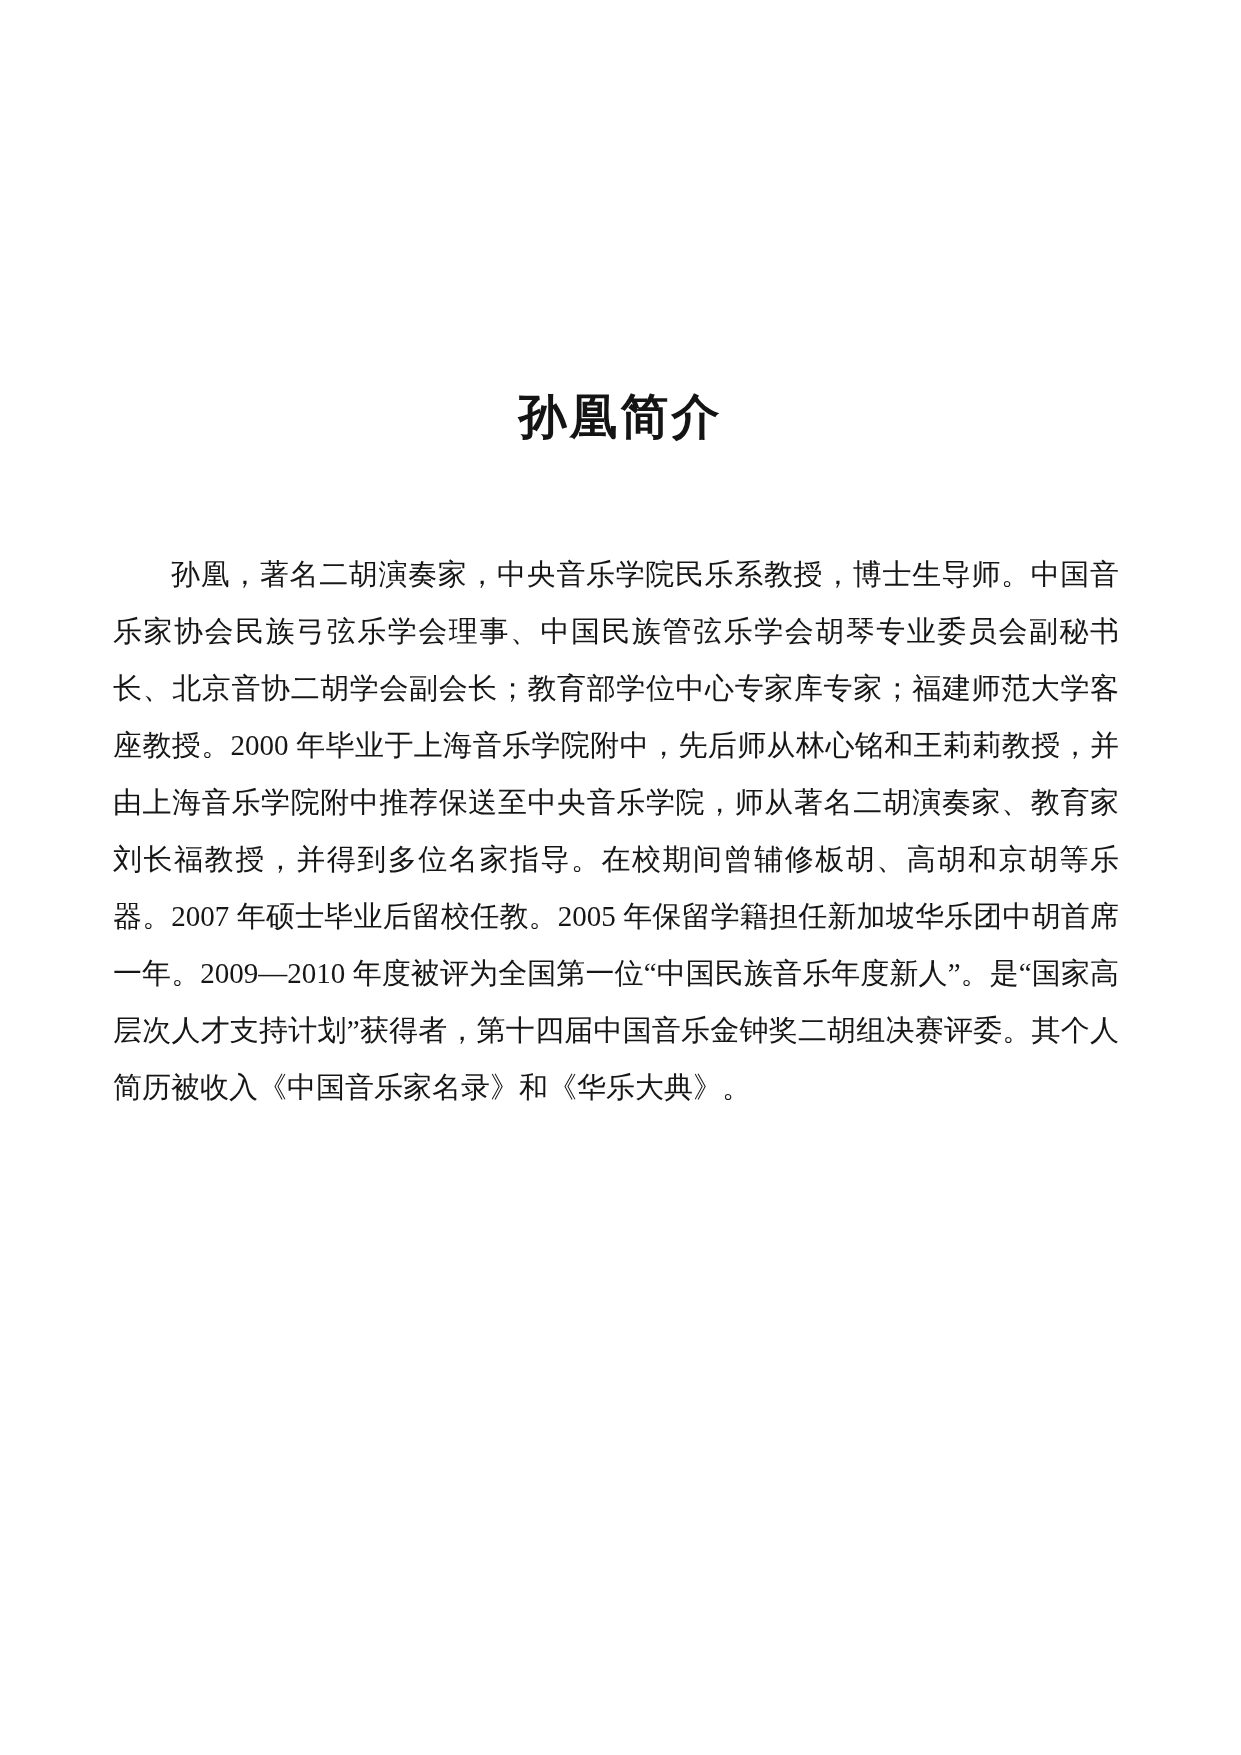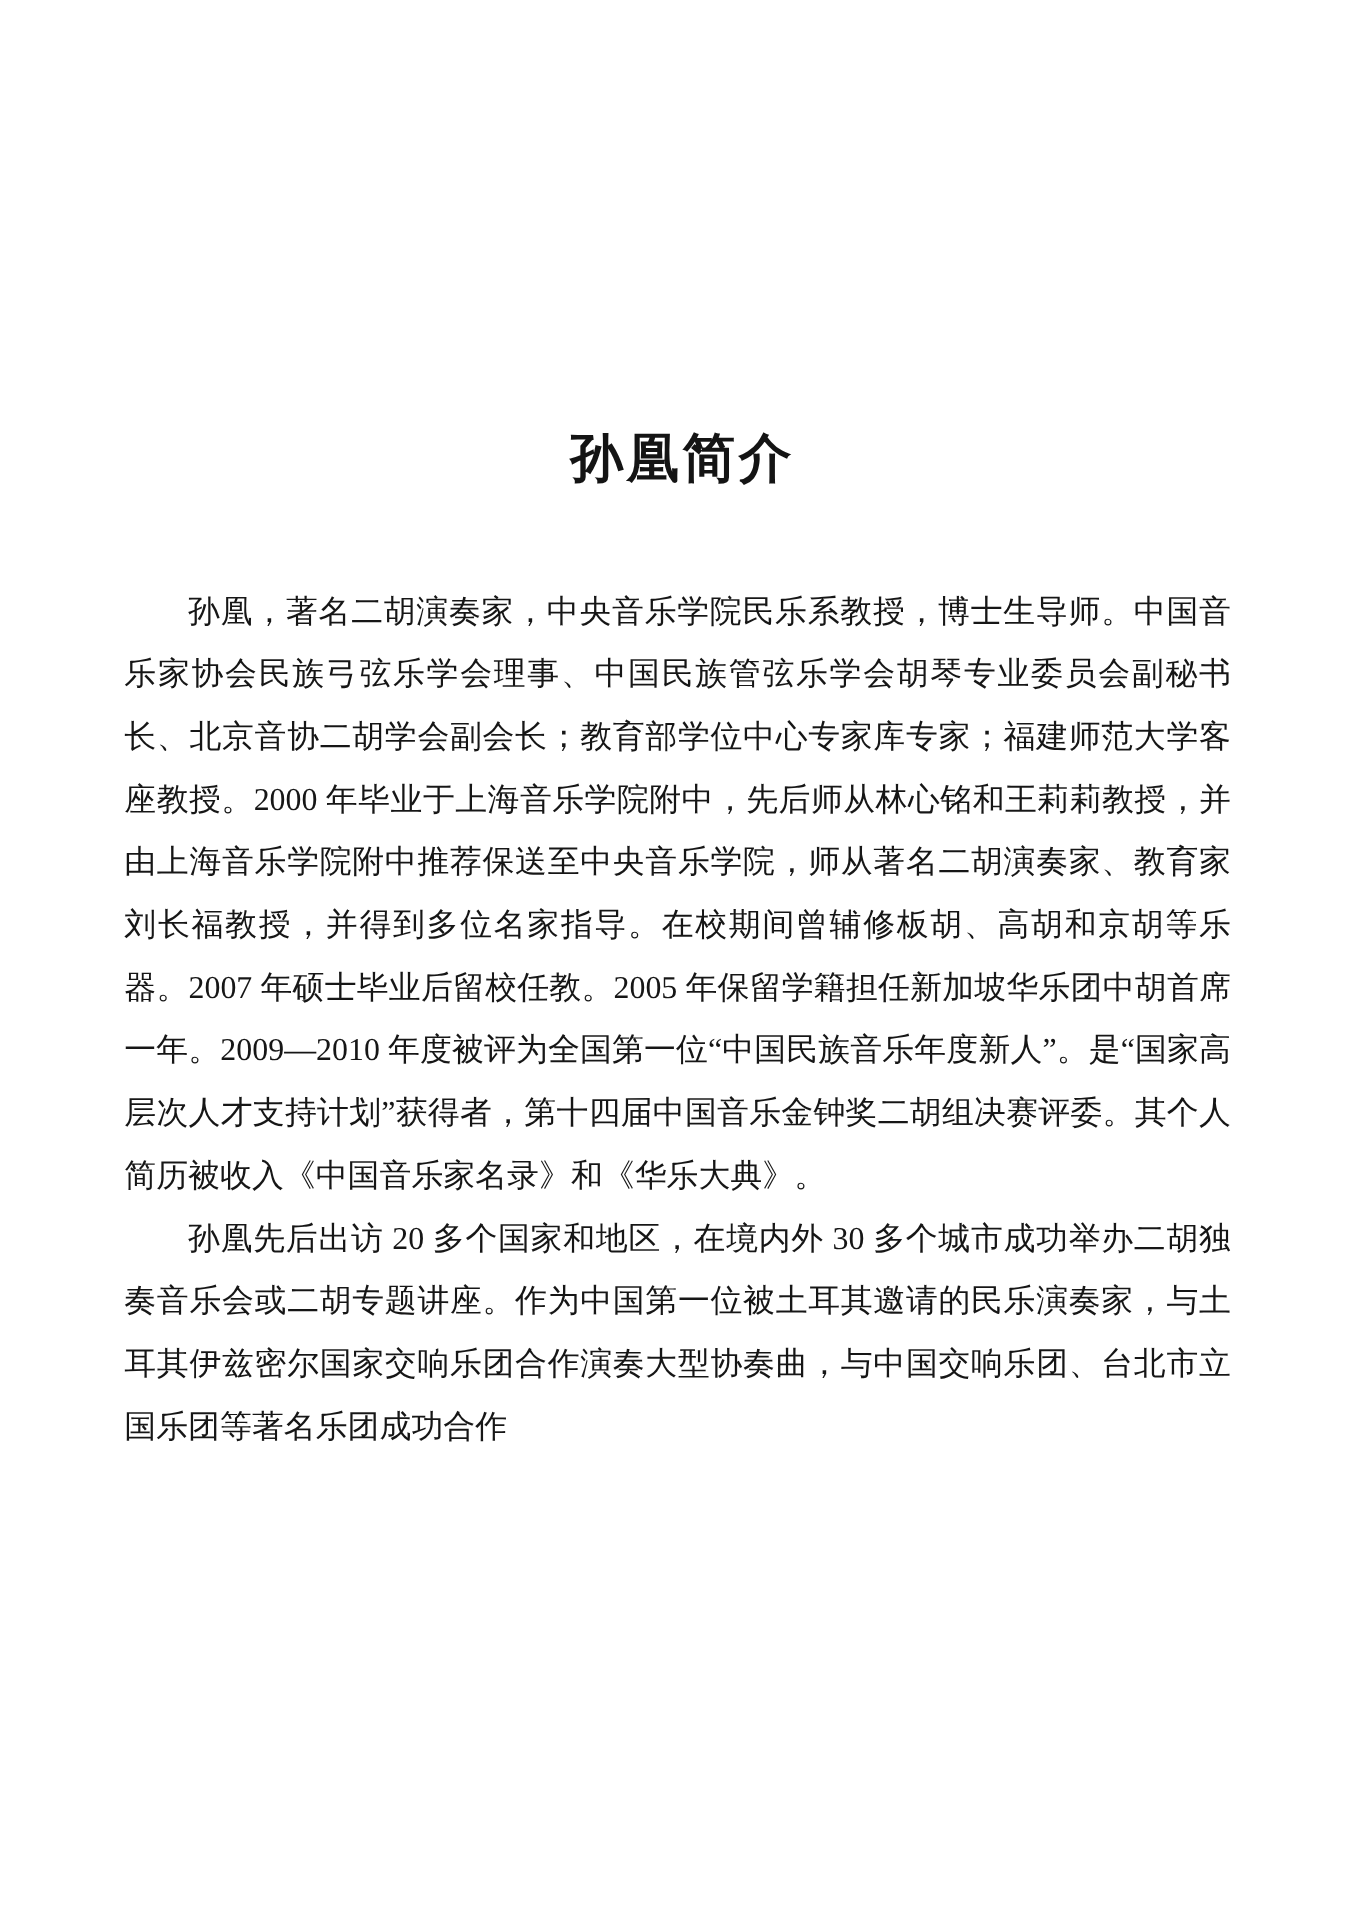--- a/index.html
+++ b/index.html
@@ -21,21 +21,21 @@
       left: 0;
       width: 100%;
       text-align: center;
       font-size: 48px;
       font-weight: bold;
       letter-spacing: 3px;
       color: #141414;
     }
     .doc-body {
       position: absolute;
-      top: 528px;
+      top: 546px;
       left: 113px;
       width: 1006px;
       font-size: 29px;
       line-height: 57px;
       text-align: justify;
       color: #161616;
     }
     .doc-body p {
       text-indent: 2em;
       margin: 0;
@@ -50,17 +50,16 @@
     }
   </style>
 </head>
 <body>
 
 <div class="page">
   <h1 class="doc-title">孙凰简介</h1>
 
   <div class="doc-body">
     <p>孙凰，著名二胡演奏家，中央音乐学院民乐系教授，博士生导师。中国音乐家协会民族弓弦乐学会理事、中国民族管弦乐学会胡琴专业委员会副秘书长、北京音协二胡学会副会长；教育部学位中心专家库专家；福建师范大学客座教授。2000 年毕业于上海音乐学院附中，先后师从林心铭和王莉莉教授，并由上海音乐学院附中推荐保送至中央音乐学院，师从著名二胡演奏家、教育家刘长福教授，并得到多位名家指导。在校期间曾辅修板胡、高胡和京胡等乐器。2007 年硕士毕业后留校任教。2005 年保留学籍担任新加坡华乐团中胡首席一年。2009—2010 年度被评为全国第一位“中国民族音乐年度新人”。是“国家高层次人才支持计划”获得者，第十四届中国音乐金钟奖二胡组决赛评委。其个人简历被收入《中国音乐家名录》和《华乐大典》。</p>
-    <p>孙凰先后出访 20 多个国家和地区，在境内外 30 多个城市成功举办二胡独奏音乐会或二胡专题讲座。作为中国第一位被土耳其邀请的民乐演奏家，与土耳其伊兹密尔国家交响乐团合作演奏大型协奏曲，与中国交响乐团、台北市立国乐团等著名乐团成功合作</p>
   </div>
 
   <div class="page-number">1</div>
 </div>
 
 </body></html>

